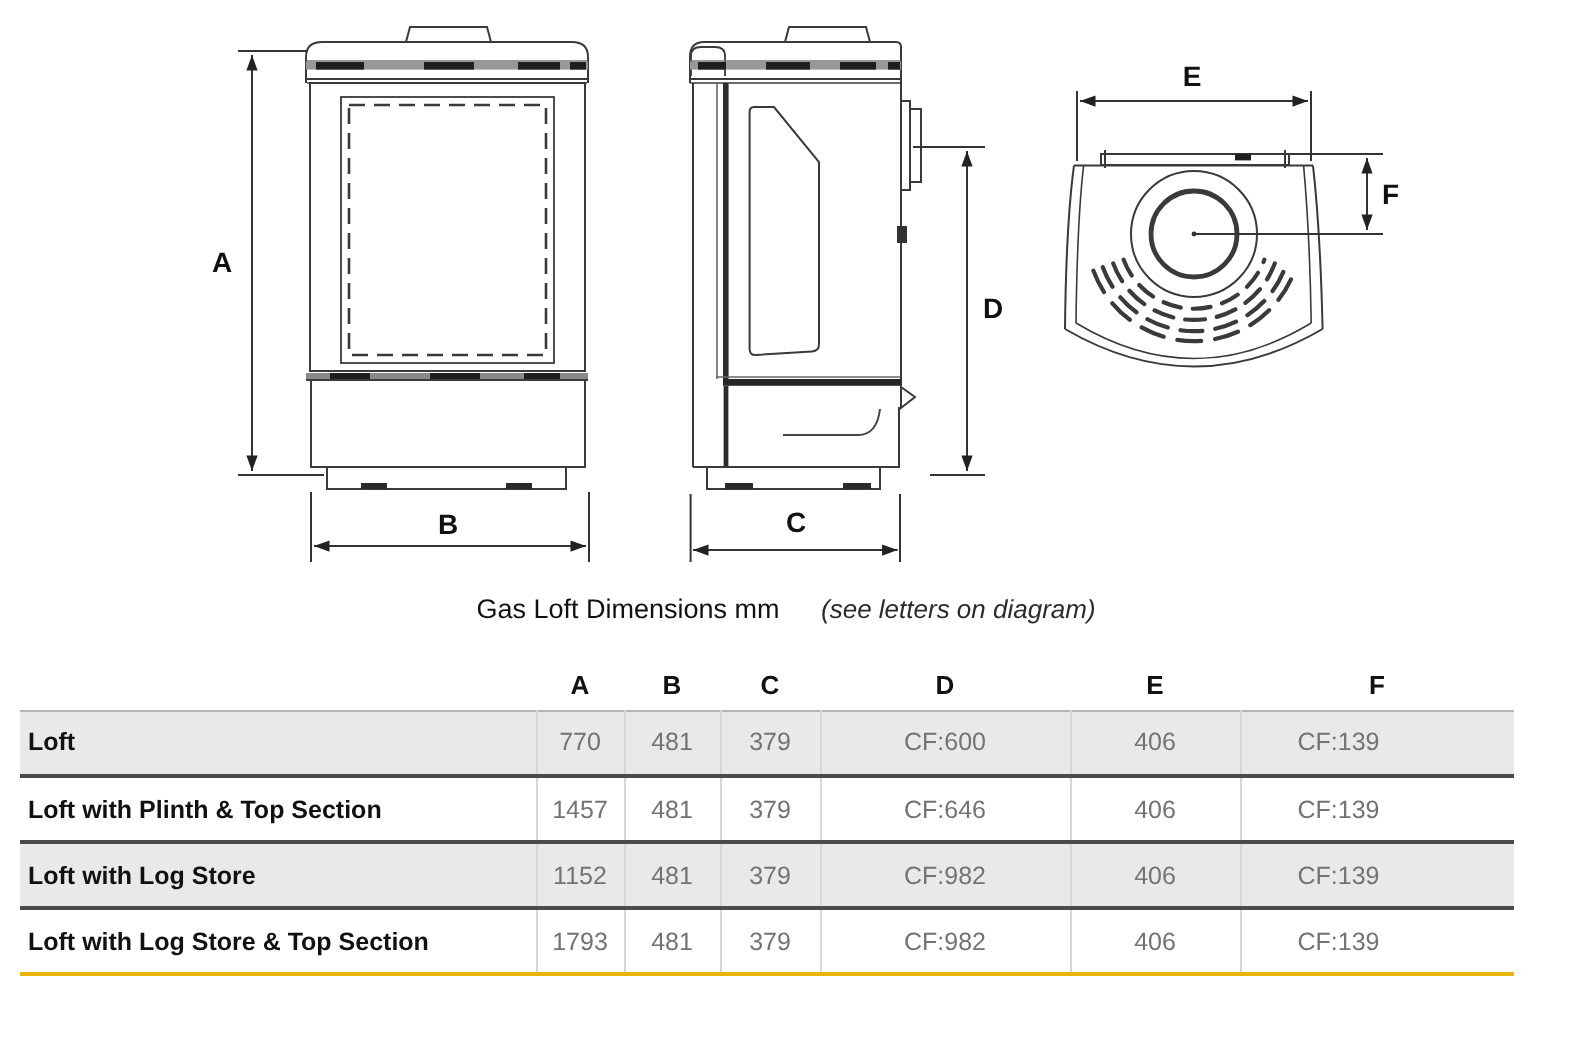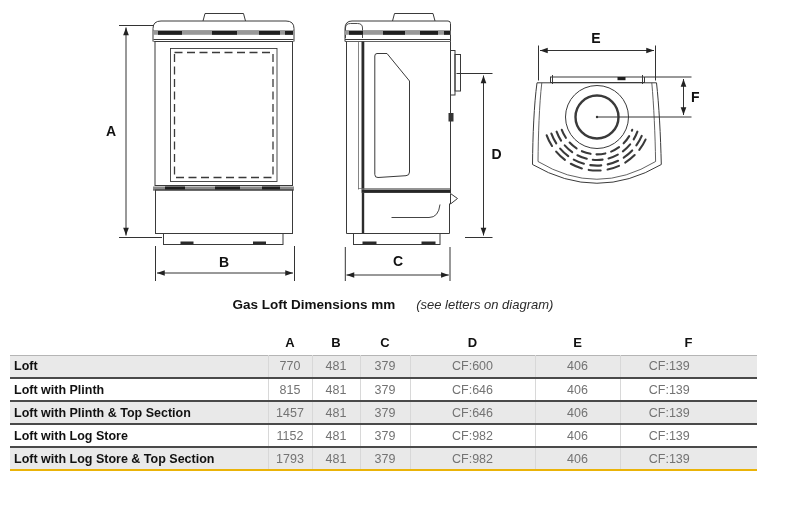--- a/index.html
+++ b/index.html
@@ -3,29 +3,29 @@
 <meta charset="utf-8">
 <style>
   html,body{margin:0;padding:0;background:#fff;}
   .page{position:relative;width:786px;height:523px;background:#fff;overflow:hidden;
         font-family:"Liberation Sans",sans-serif;color:#1a1a1a;}
   
   .diagram{position:absolute;left:0;top:0;}
   .dim-label{font-family:"Liberation Sans",sans-serif;font-size:14px;font-weight:600;fill:#111;}
   
   .tbl-title{position:absolute;top:297px;left:0;width:786px;text-align:center;font-size:13.5px;}
-  .tbl-title .main{font-weight:bold;color:#111;}
+  .tbl-title .main{font-weight:normal;color:#111;}
   .tbl-title .note{font-style:italic;color:#2b2b2b;font-size:13px;margin-left:17px;}
   
   table.dims{position:absolute;left:10px;top:329px;width:747px;border-collapse:collapse;
              table-layout:fixed;font-size:12.5px;color:#333;}
   table.dims thead tr{height:26px;}
   table.dims thead th{font-size:13px;font-weight:bold;color:#111;text-align:center;
                       vertical-align:bottom;padding:0 0 5px 0;}
-  table.dims tbody tr{height:23px;border-top:2px solid #4a4a4a;}
+  table.dims tbody tr{height:33px;border-top:2px solid #4a4a4a;}
   table.dims tbody tr:first-child{border-top:1px solid #b5b5b5;}
   table.dims tbody tr:last-child{border-bottom:2px solid #eab308;}
   table.dims tbody tr:nth-child(odd){background:#e9e9e9;}
   td.lbl{font-weight:bold;color:#111;text-align:left;padding-left:4px;overflow:hidden;white-space:nowrap;}
   td.val{text-align:center;border-left:1px solid #d8d8d8;color:#737373;}
   td.valF{padding-right:40px;}
 </style>
 </head>
 <body>
 
@@ -214,29 +214,20 @@
       <tr>
         <td class="lbl">Loft</td>
         <td class="val">770</td>
         <td class="val">481</td>
         <td class="val">379</td>
         <td class="val">CF:600</td>
         <td class="val">406</td>
         <td class="val valF">CF:139</td>
       </tr>
       <tr>
-        <td class="lbl">Loft with Plinth</td>
-        <td class="val">815</td>
-        <td class="val">481</td>
-        <td class="val">379</td>
-        <td class="val">CF:646</td>
-        <td class="val">406</td>
-        <td class="val valF">CF:139</td>
-      </tr>
-      <tr>
         <td class="lbl">Loft with Plinth &amp; Top Section</td>
         <td class="val">1457</td>
         <td class="val">481</td>
         <td class="val">379</td>
         <td class="val">CF:646</td>
         <td class="val">406</td>
         <td class="val valF">CF:139</td>
       </tr>
       <tr>
         <td class="lbl">Loft with Log Store</td>

